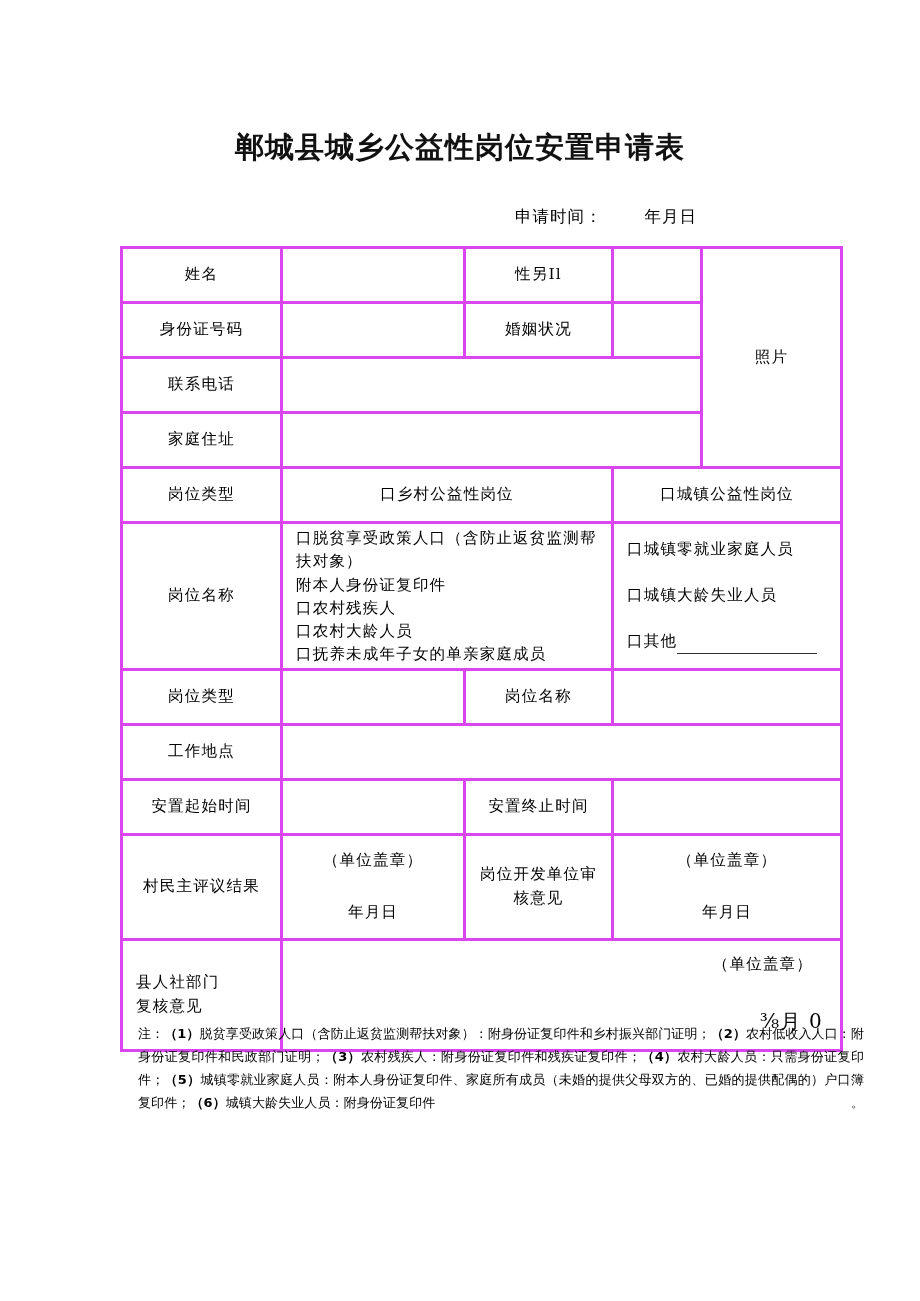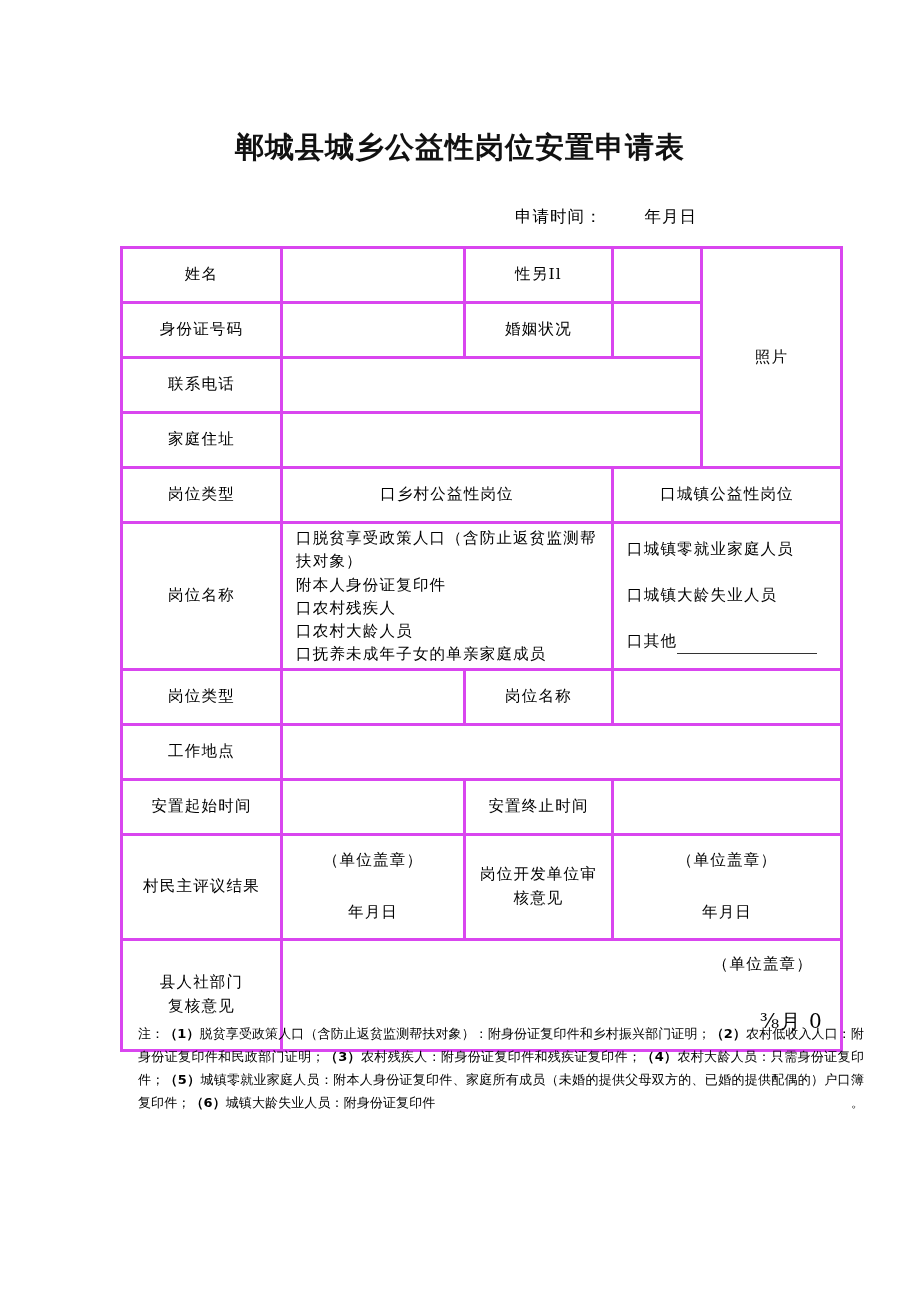--- a/index.html
+++ b/index.html
@@ -107,21 +107,21 @@
   .final-cell { height: 104px; vertical-align: top; position: relative; padding: 8px 10px; }
   .final-seal { text-align: right; font-size: 15.5px; padding-right: 14px; }
   .final-date {
     text-align: right;
     font-size: 20px;
     padding-right: 4px;
     margin-top: 30px;
     font-family: "DejaVu Serif", "Liberation Serif", serif;
   }
 
-  .dept-cell { text-align: center; line-height: 2.25; font-size: 15.5px; }
+  .dept-cell { line-height: 2.25; font-size: 15.5px; }
 
   
   .notes {
     position: absolute;
     left: 118px;
     top: 1022px;
     width: 726px;
     font-size: 13px;
     line-height: 1.78;
     text-align: justify;

